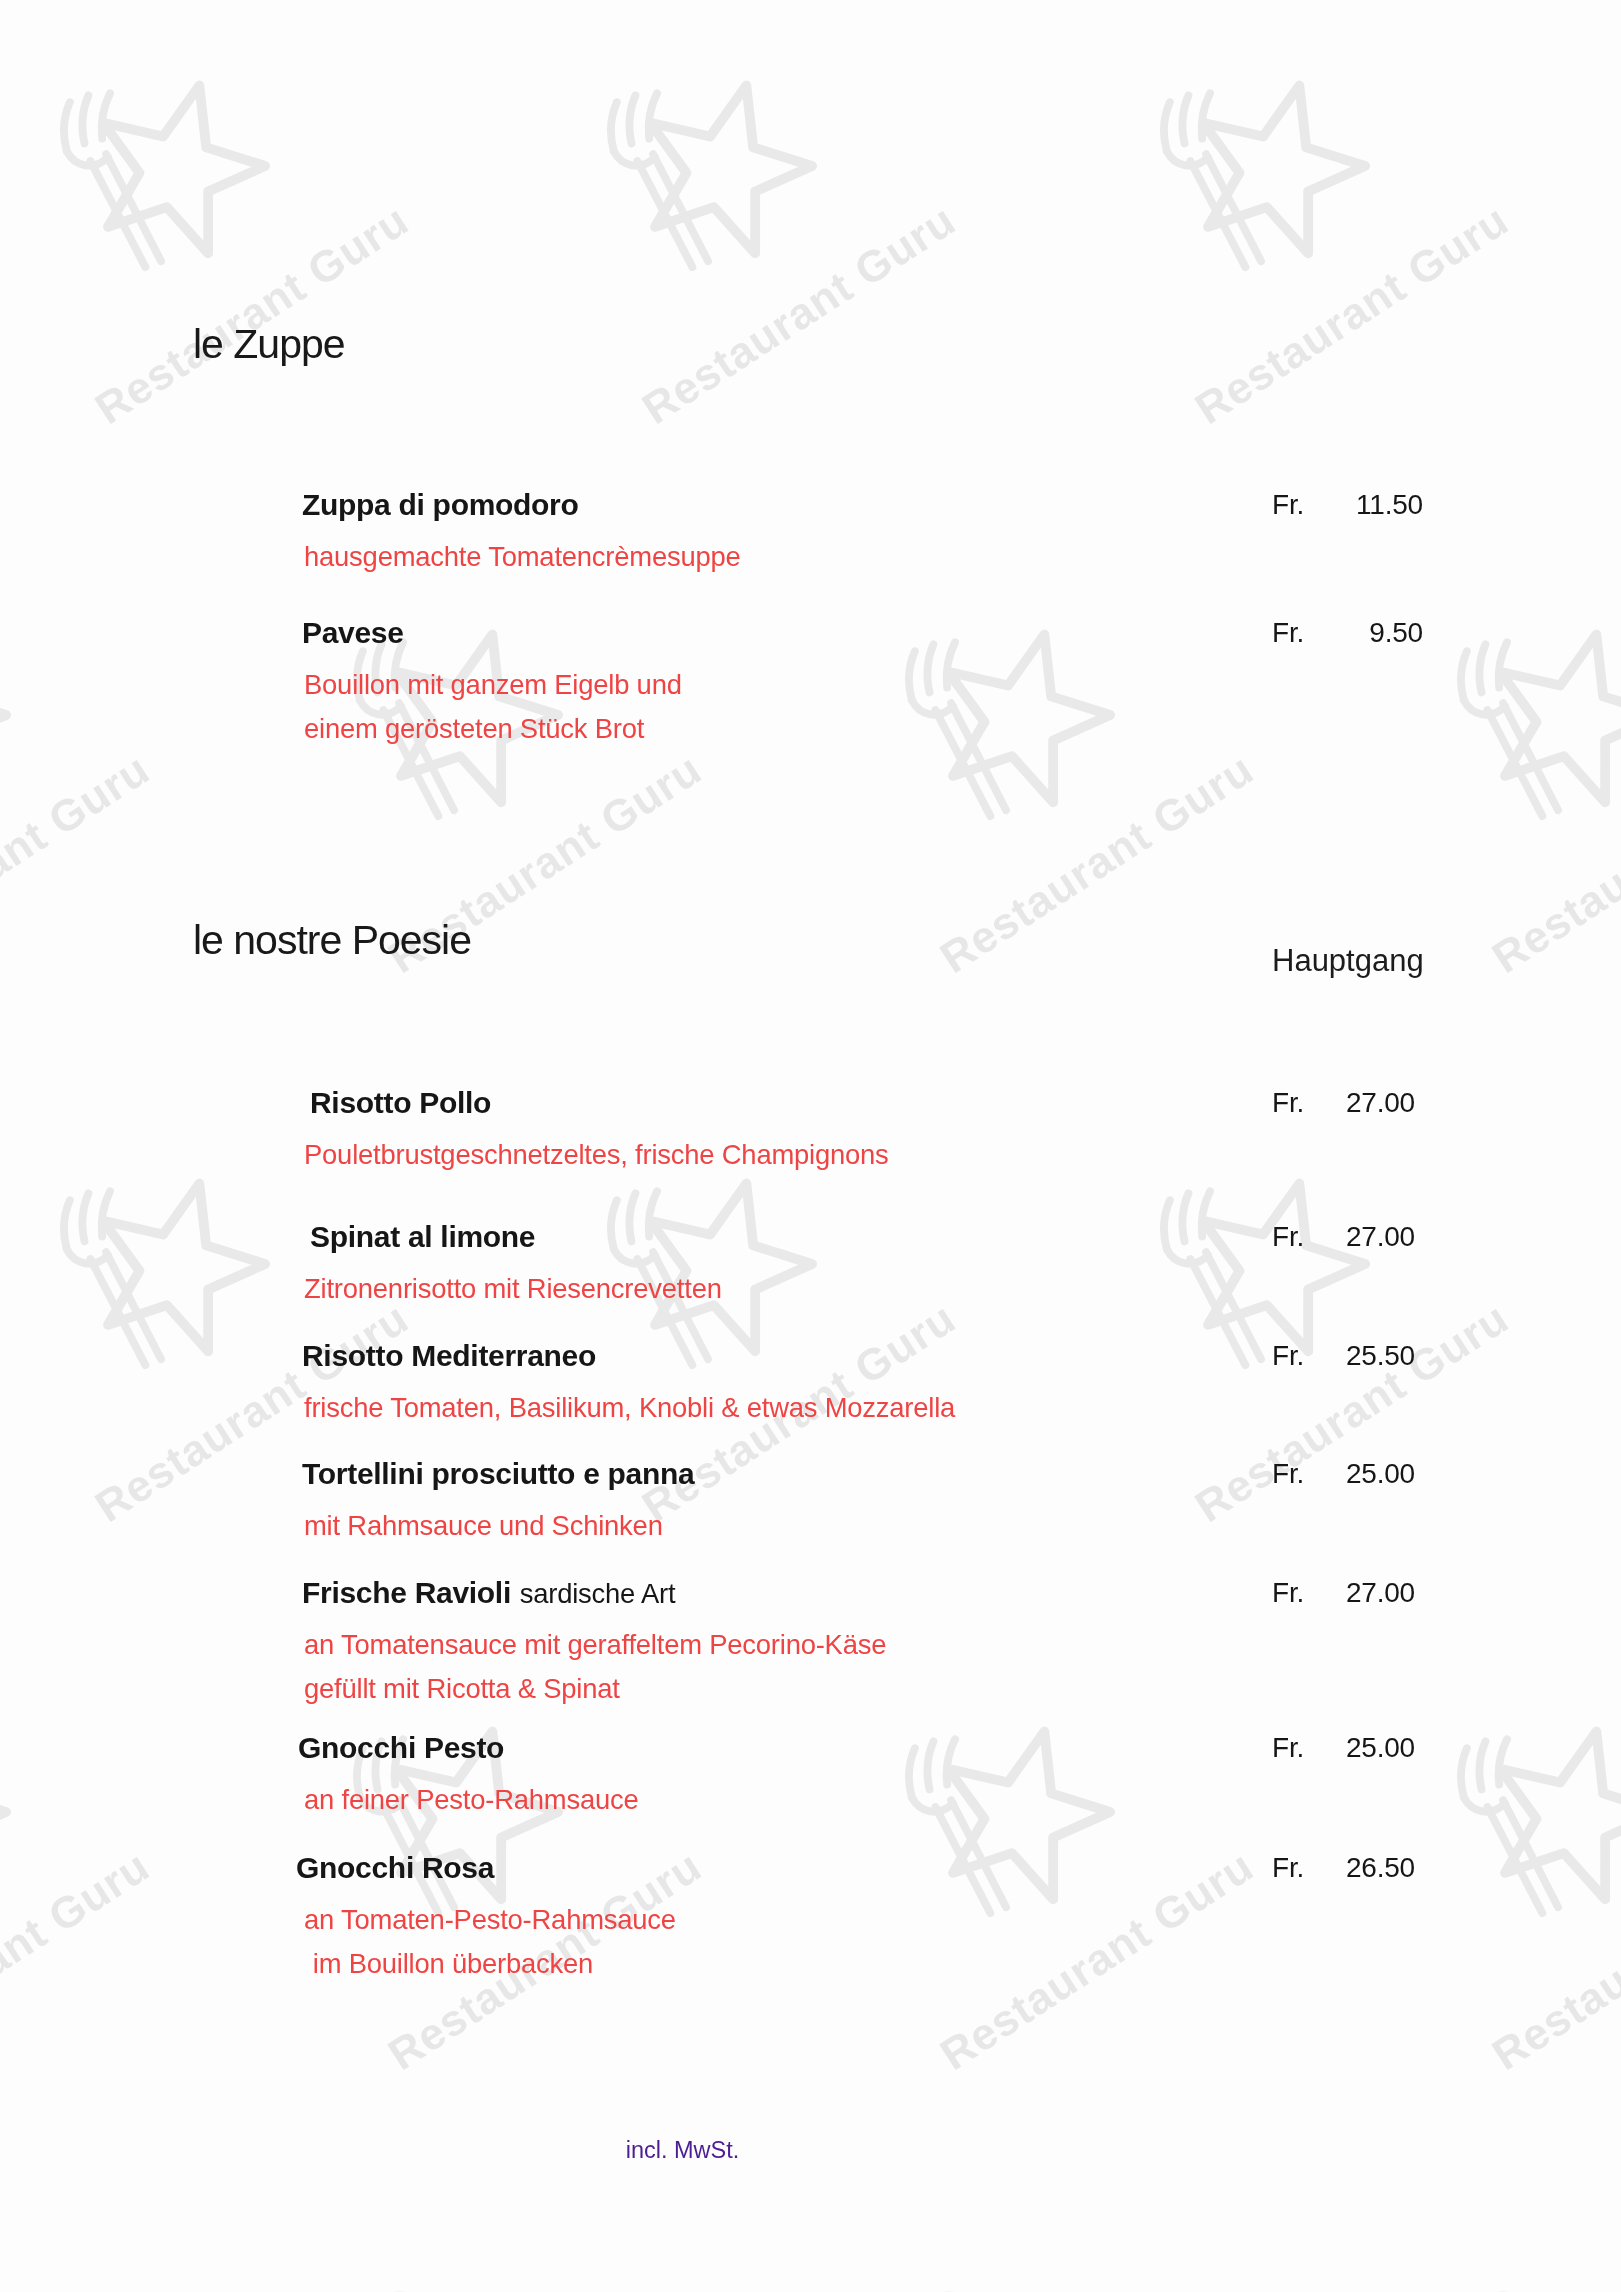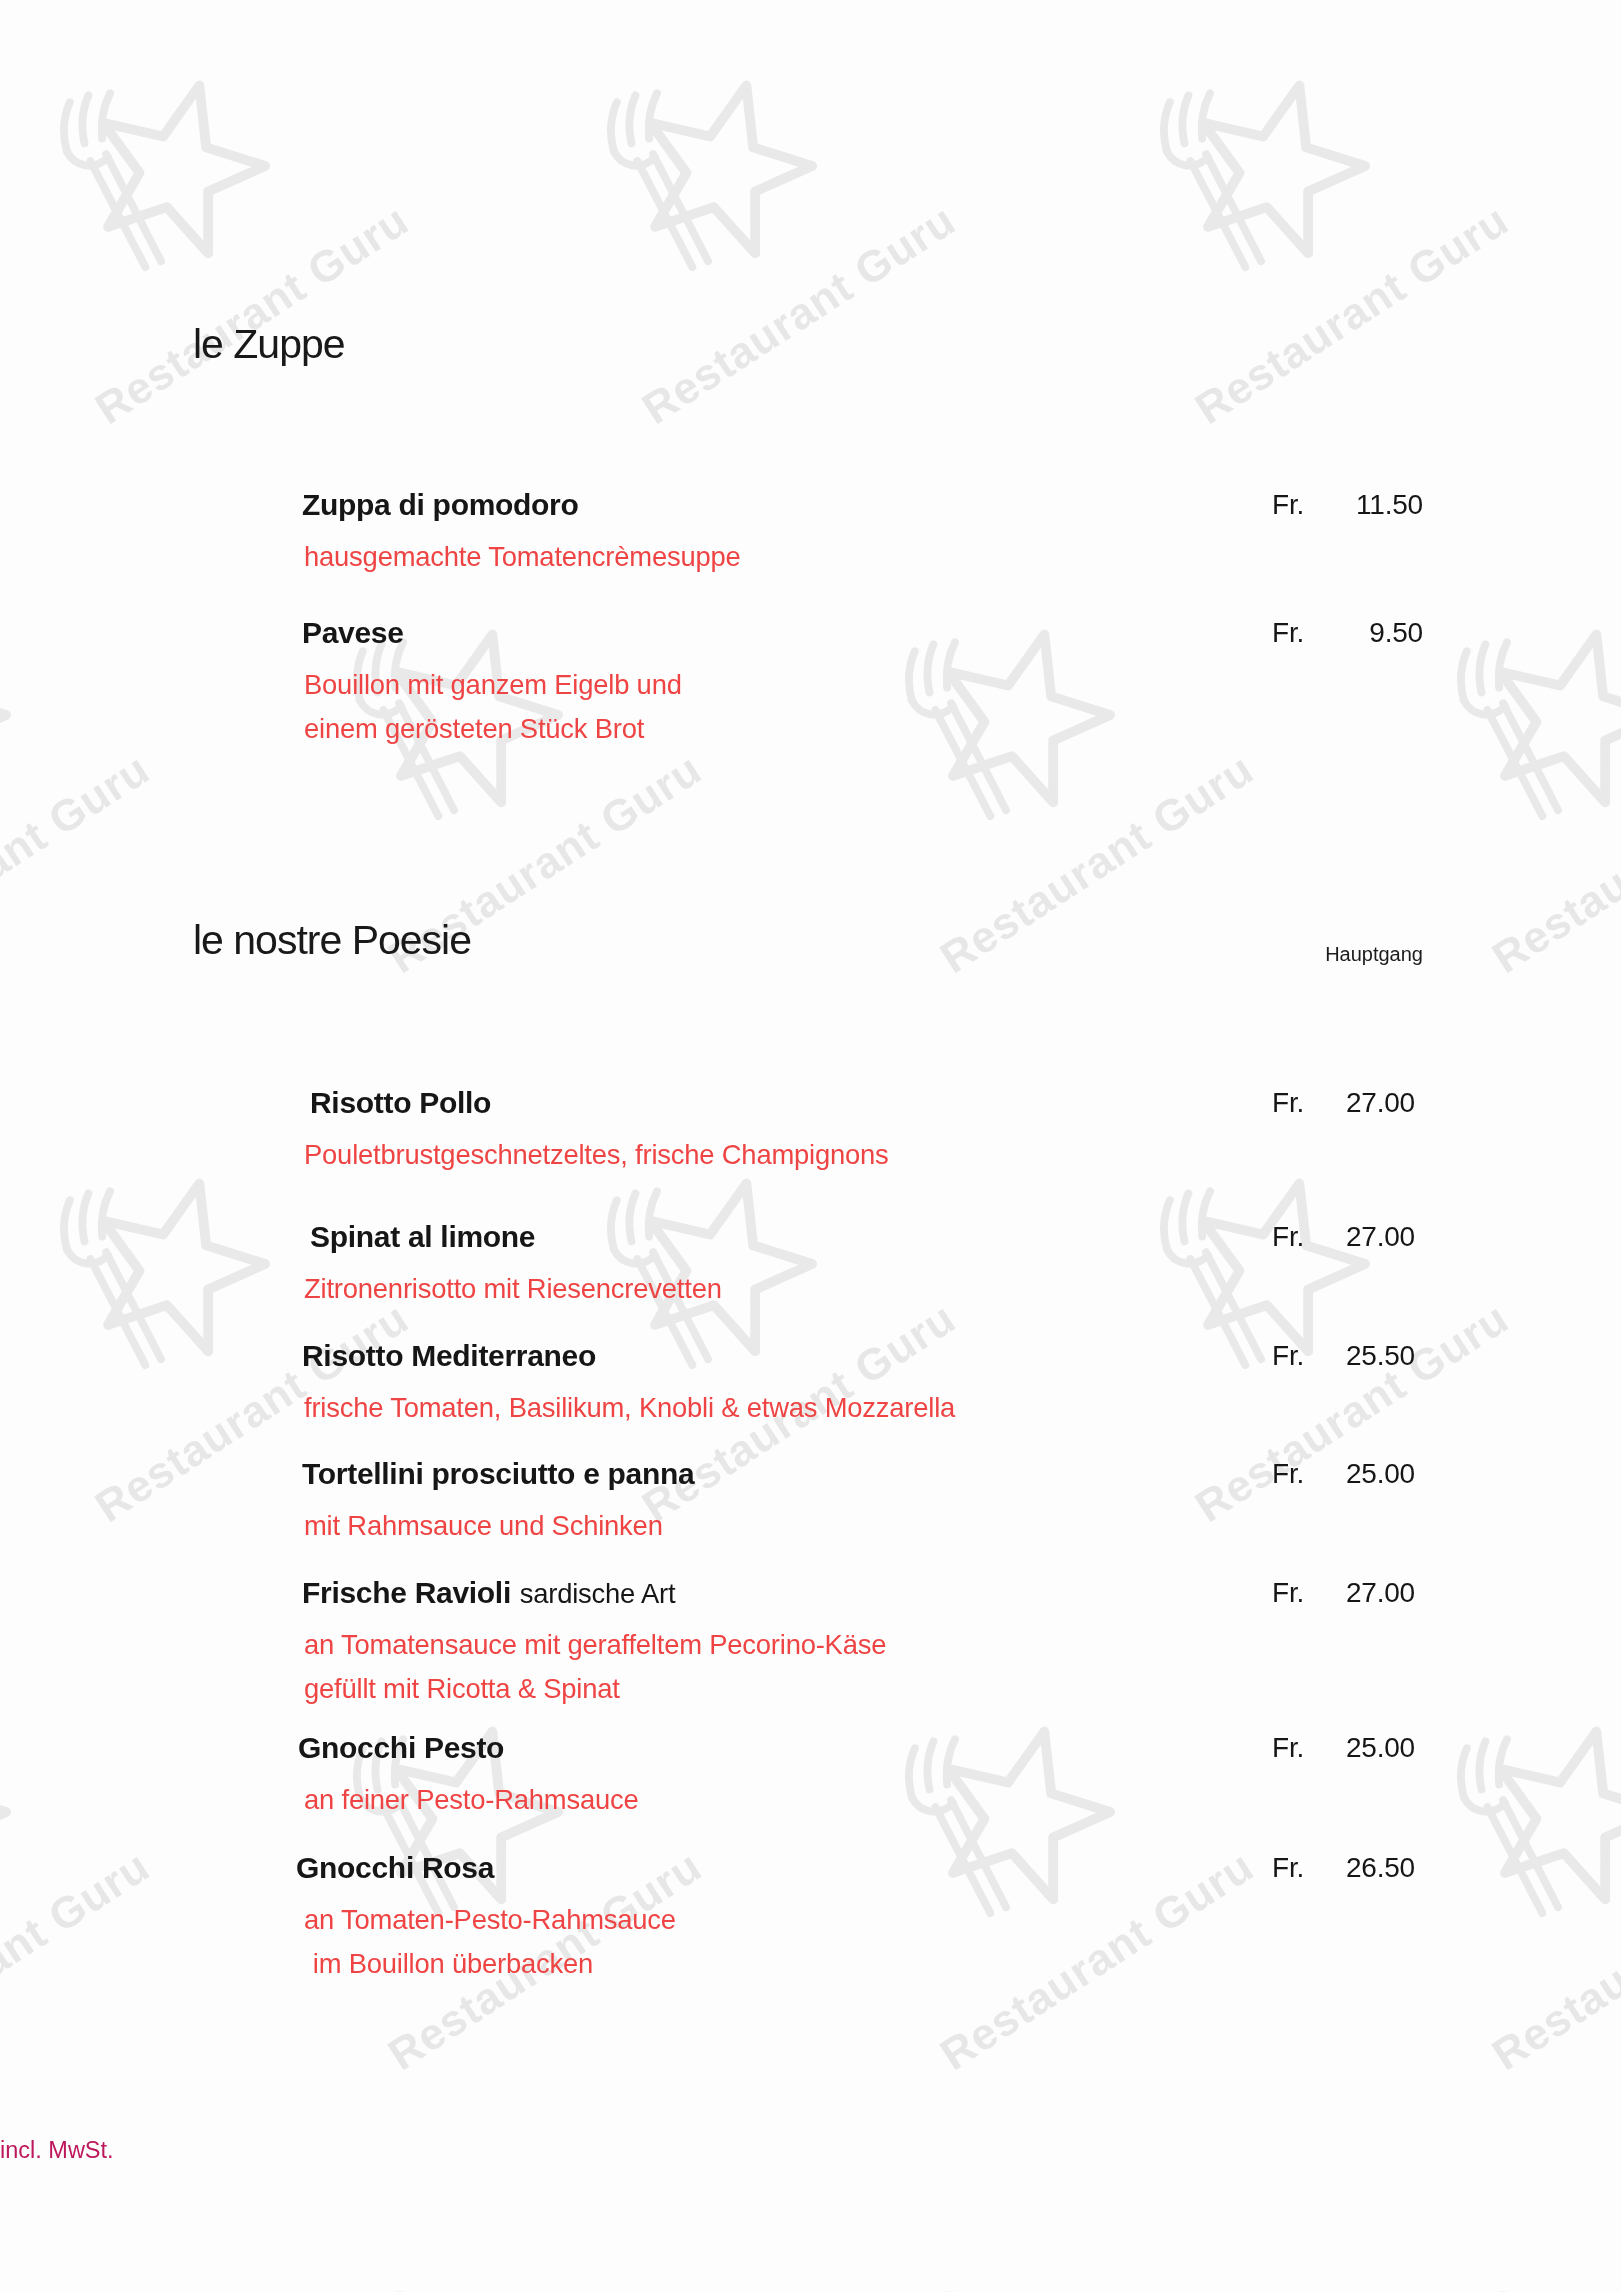--- a/index.html
+++ b/index.html
@@ -52,21 +52,21 @@
     font-weight: 400;
     letter-spacing: -1px;
     color: #191919;
     white-space: nowrap;
   }
   .sec-note {
     position: absolute;
     left: 1272px;
     width: 151px;
     text-align: right;
-    font-size: 20px;
+    font-size: 31px;
     color: #1c1c1c;
     white-space: nowrap;
   }
   .item { position: absolute; left: 0; width: 1621px; }
   .iname {
     position: absolute;
     left: 302px;
     top: 0;
     font-size: 30px;
     font-weight: 700;
@@ -99,23 +99,23 @@
     letter-spacing: -0.2px;
     color: #ef4444;
     white-space: nowrap;
   }
   .desc div { line-height: 44px; }
   .footer-note {
     position: absolute;
     left: 0;
     top: 2137px;
     width: 1365px;
-    text-align: left;
+    text-align: center;
     font-size: 23.5px;
-    color: #be185d;
+    color: #4c1d95;
   }
 </style>
 </head>
 <body>
 
 <svg width="0" height="0" style="position:absolute">
   <defs>
     <g id="rg-logo" fill="none" stroke="#e9e9e9" stroke-linecap="round" stroke-linejoin="round">
       <path stroke-width="10" d="M143,31 L150,94 L210,113 L152,139 L152,202 L110,155 L50,175 L82,120 L45,69 L106,83 Z"></path>
       <g stroke-width="8">

